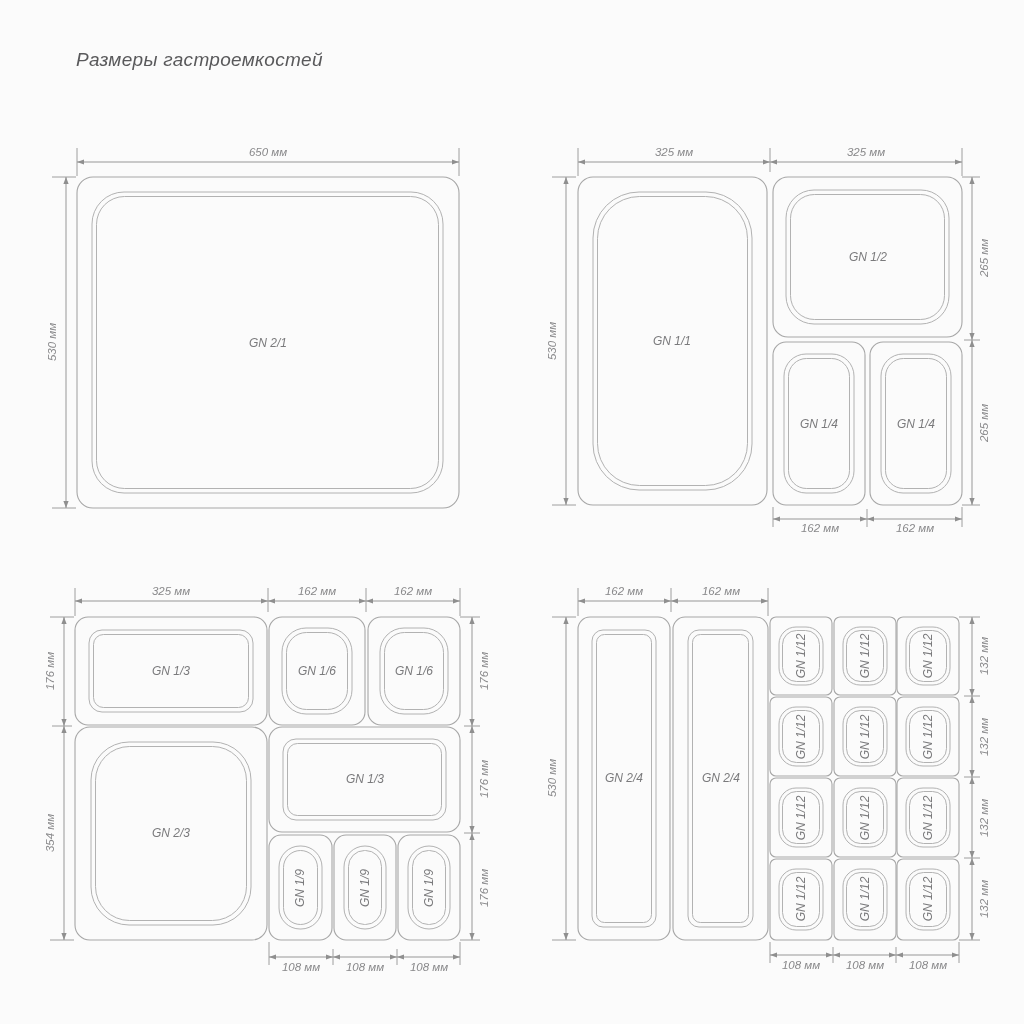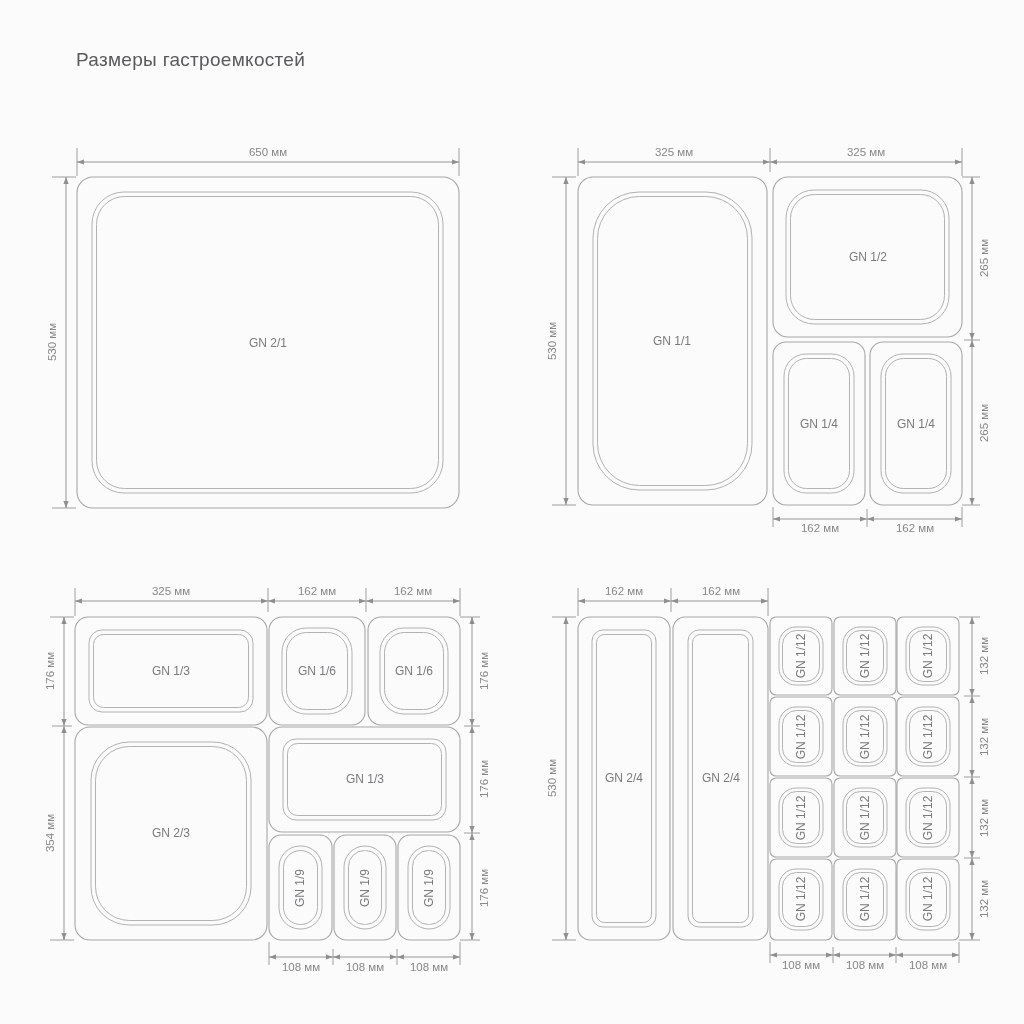--- a/index.html
+++ b/index.html
@@ -1,17 +1,17 @@
 <!DOCTYPE html>
 <html><head>
 <meta charset="utf-8">
 <style>
   html,body{margin:0;padding:0;background:#fbfbfb;}
   .page{position:relative;width:1024px;height:1024px;background:#fbfbfb;overflow:hidden;
-        font-family:"Liberation Sans",sans-serif;}
+        font-family:"Liberation Sans",sans-serif;font-style:italic;}
   .title{position:absolute;left:76px;top:49px;font-size:19px;color:#59595b;letter-spacing:0.3px;}
   svg.diagram{position:absolute;left:0;top:0;}
   .c{fill:none;stroke:#a7a7a7;stroke-width:1.1;}
   .r{fill:none;stroke:#b2b2b2;stroke-width:1;}
   .d{stroke:#979797;stroke-width:1;fill:none;}
   .e{stroke:#9e9e9e;stroke-width:1;}
   text.gn{fill:#7a7a7c;font-size:12px;text-anchor:middle;font-family:"Liberation Sans",sans-serif;}
   text.dm{fill:#88888a;font-size:11.5px;text-anchor:middle;font-family:"Liberation Sans",sans-serif;}
 </style>
 </head>

